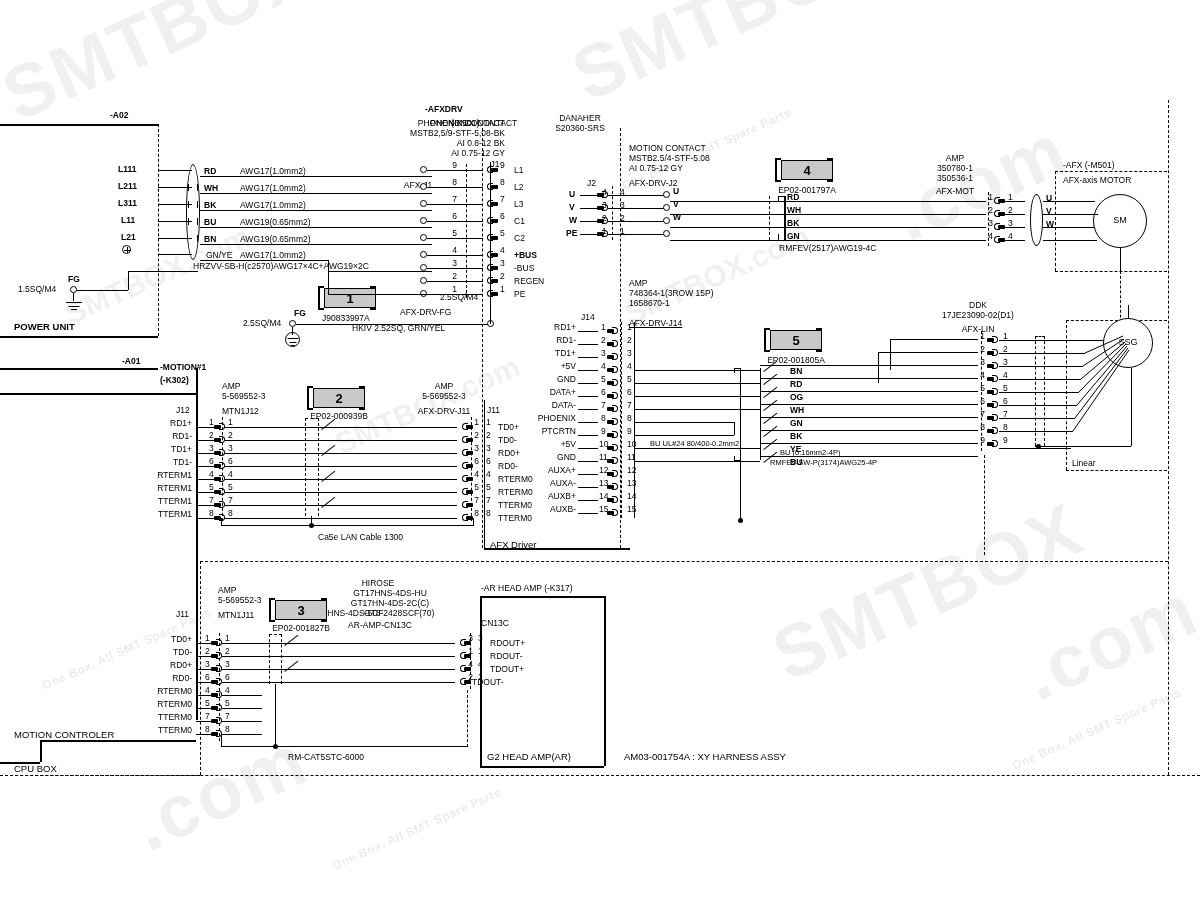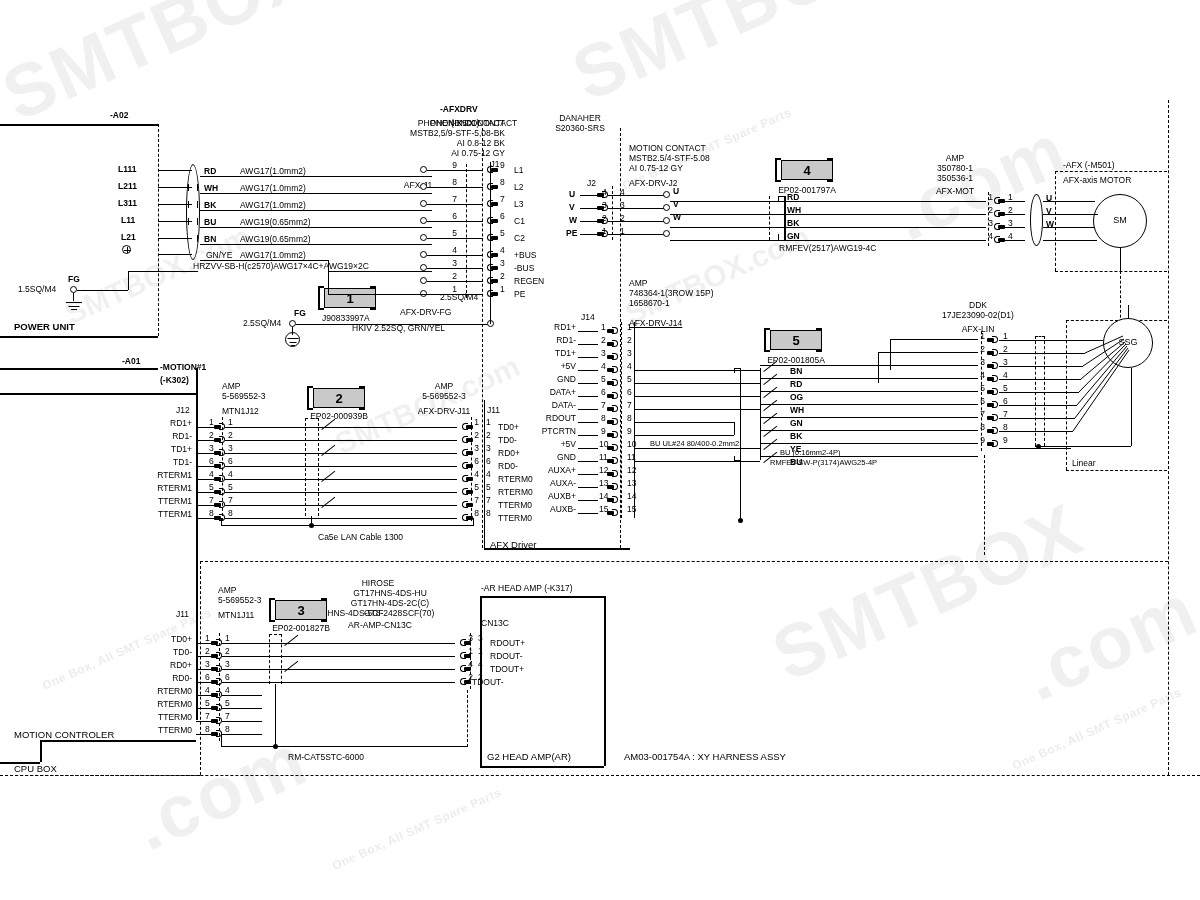--- a/index.html
+++ b/index.html
@@ -196,21 +196,21 @@
   <div class="t" style="left:352px;top:323px;">HKIV 2.52SQ, GRN/YEL</div>
   <div class="pin" style="left:487px;top:320px;"></div>
 
   <div class="t" style="left:430px;top:118px;" style2="">PHONENIX CONTACT</div>
   <div class="t r" style="left:505px;top:118px;">PHONENIX CONTACT</div>
   <div class="t r" style="left:505px;top:128px;">MSTB2,5/9-STF-5,08-BK</div>
   <div class="t r" style="left:505px;top:138px;">AI 0.8-12 BK</div>
   <div class="t r" style="left:505px;top:148px;">AI 0.75-12 GY</div>
   <div class="t c" style="left:418px;top:159px;margin-top:21px;">AFX-J1</div>
 
-  <div class="t b" style="left:425px;top:104px;margin-left:15px;">-AFXDRV</div>
+  <div class="t b" style="left:425px;top:104px;">-AFXDRV</div>
   <div class="t" style="left:451px;top:118px;">(-K501)</div>
   <div class="t c" style="left:580px;top:113px;">DANAHER</div>
   <div class="t c" style="left:580px;top:123px;">S20360-SRS</div>
   <div class="t c" style="left:495px;top:159px;">J1</div>
 
   <div class="dd-v" style="left:482px;top:128px;height:420px;"></div>
   <div class="ln v" style="left:484px;top:400px;height:148px;"></div>
   <div class="t big" style="left:490px;top:540px;">AFX Driver</div>
   <div class="ln h2" style="left:484px;top:548px;width:136px;"></div>
   <div class="dd-v" style="left:620px;top:128px;height:420px;"></div>
@@ -268,21 +268,21 @@
   <div class="t" style="left:514px;top:233px;">C2</div>
 
   <div class="pin" style="left:420px;top:251px;"></div>
   <div class="t r" style="left:457px;top:245px;">4</div>
   <div class="ln h" style="left:427px;top:255px;width:56px;"></div>
   <div class="conn rev" style="left:487px;top:251px;">
       <div class="body"></div>
       <div class="cap"></div>
     </div>
   <div class="t" style="left:500px;top:245px;">4</div>
-  <div class="t" style="left:514px;top:250px;">+BUS</div>
+  <div class="t" style="left:514px;top:250px;font-weight:bold;">+BUS</div>
 
   <div class="pin" style="left:420px;top:264px;"></div>
   <div class="t r" style="left:457px;top:258px;">3</div>
   <div class="ln h" style="left:427px;top:268px;width:56px;"></div>
   <div class="conn rev" style="left:487px;top:264px;">
       <div class="body"></div>
       <div class="cap"></div>
     </div>
   <div class="t" style="left:500px;top:258px;">3</div>
   <div class="t" style="left:514px;top:263px;">-BUS</div>
@@ -519,21 +519,21 @@
   <div class="t r" style="left:576px;top:400px;">DATA-</div>
   <div class="ln h" style="left:578px;top:409px;width:20px;"></div>
   <div class="t" style="left:601px;top:400px;">7</div>
   <div class="conn" style="left:607px;top:405px;">
       <div class="body"></div>
       <div class="cap"></div>
     </div>
   <div class="t" style="left:627px;top:400px;">7</div>
   <div class="ln h" style="left:634px;top:409px;width:126px;"></div>
 
-  <div class="t r" style="left:576px;top:413px;">RDOUT</div>
+  <div class="t r" style="left:576px;top:413px;">PHOENIX</div>
   <div class="ln h" style="left:578px;top:422px;width:20px;"></div>
   <div class="t" style="left:601px;top:413px;">8</div>
   <div class="conn" style="left:607px;top:418px;">
       <div class="body"></div>
       <div class="cap"></div>
     </div>
   <div class="t" style="left:627px;top:413px;">8</div>
 
   <div class="t r" style="left:576px;top:426px;">PTCRTN</div>
   <div class="ln h" style="left:578px;top:435px;width:20px;"></div>

